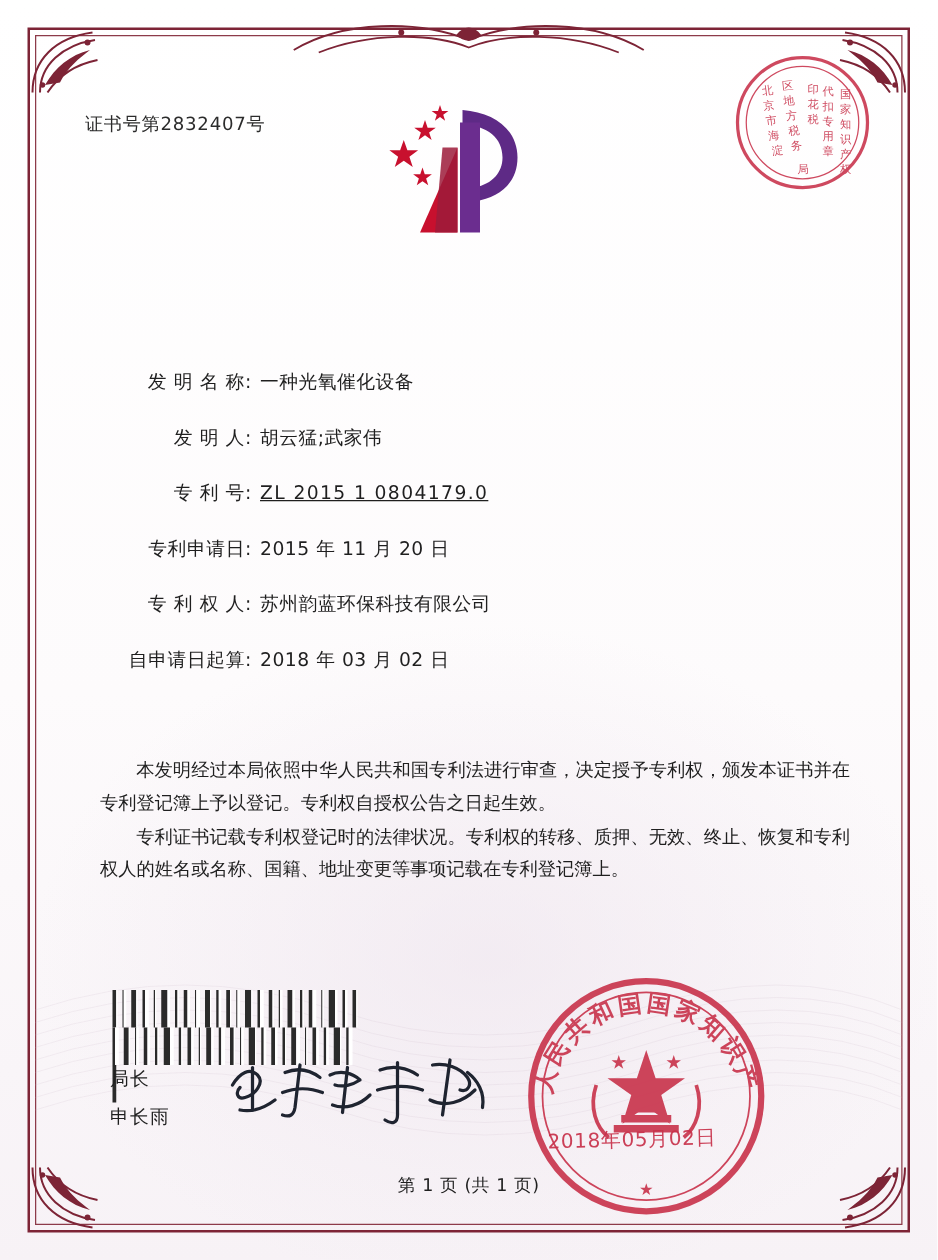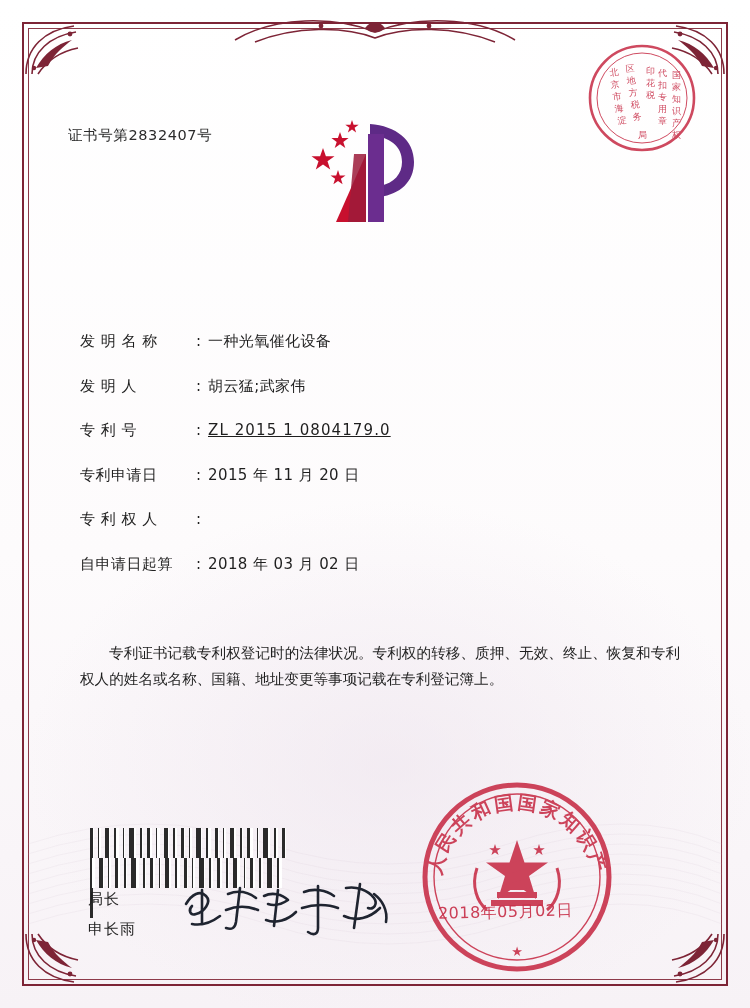--- a/index.html
+++ b/index.html
@@ -59,21 +59,21 @@
     transform: translateX(-50%);
     top: 14px;
     width: 300px;
     height: 34px;
   }
 
   
   .content {
     position: absolute;
     left: 28px; top: 28px;
-    width: 694px; height: 912px; margin-top: 36px;
+    width: 694px; height: 912px;
   }
 
   .cert-no {
     position: absolute;
     left: 40px;
     top: 62px;
     font-size: 14.5px;
     color: #2b2b2b;
     letter-spacing: 0.6px;
     font-family: "DejaVu Sans", sans-serif;
@@ -113,20 +113,21 @@
     align-items: baseline;
     margin-bottom: 25.5px;
     font-size: 15px;
     color: #1f1f1f;
     font-family: "DejaVu Sans", sans-serif;
   }
   .field .lbl {
     width: 116px;
     flex: none;
     letter-spacing: 0.5px;
+    text-align: right;
   }
   .field .sep {
     width: 12px;
     flex: none;
   }
   .field .val {
     letter-spacing: 0.4px;
   }
   .field .val.spaced { letter-spacing: 1.1px; text-decoration: underline; }
 
@@ -334,29 +335,31 @@
         <span class="val spaced">ZL 2015 1 0804179.0</span>
       </div>
       <div class="field">
         <span class="lbl">专利申请日</span>
         <span class="sep">:</span>
         <span class="val">2015 年 11 月 20 日</span>
       </div>
       <div class="field">
         <span class="lbl">专 利 权 人</span>
         <span class="sep">:</span>
+        <span class="val">苏州韵蓝环保科技有限公司</span>
       </div>
       <div class="field">
         <span class="lbl">自申请日起算</span>
         <span class="sep">:</span>
         <span class="val">2018 年 03 月 02 日</span>
       </div>
     </div>
 
     <div class="body-text">
+      <p>本发明经过本局依照中华人民共和国专利法进行审查，决定授予专利权，颁发本证书并在专利登记簿上予以登记。专利权自授权公告之日起生效。</p>
       <p>专利证书记载专利权登记时的法律状况。专利权的转移、质押、无效、终止、恢复和专利权人的姓名或名称、国籍、地址变更等事项记载在专利登记簿上。</p>
     </div>
 
     <div class="watermark">
       <svg width="694" height="352" viewBox="0 0 694 352">
         <g stroke="#c9b6c6" stroke-width="0.5" fill="none" opacity="0.55">
           <path d="M0 180 Q120 140 240 180 T480 180 T694 180"></path>
           <path d="M0 190 Q120 150 240 190 T480 190 T694 190"></path>
           <path d="M0 200 Q120 160 240 200 T480 200 T694 200"></path>
           <path d="M0 210 Q120 170 240 210 T480 210 T694 210"></path>
@@ -441,20 +444,21 @@
           <path d="M140 10 L140 52 C140 58 136 60 130 56"></path>
           <path d="M124 32 C136 28 150 28 160 32"></path>
           <path d="M168 12 C178 10 190 14 196 22 C200 28 196 34 190 32"></path>
           <path d="M182 8 L176 52"></path>
           <path d="M166 40 C178 46 192 42 202 32"></path>
           <path d="M196 18 C204 24 210 34 208 46"></path>
         </g>
       </svg>
     </div>
 
+    <div class="page-footer">第 1 页 (共 1 页)</div>
   </div>
 
   <div class="seal-top">
     <svg width="112" height="112" viewBox="0 0 112 112">
       <g opacity="0.88">
         <circle cx="56" cy="56" r="52" fill="none" stroke="#c8314a" stroke-width="2.6"></circle>
         <circle cx="56" cy="56" r="45" fill="none" stroke="#c8314a" stroke-width="1"></circle>
         <g fill="#c8314a" font-family="DejaVu Sans, sans-serif" font-size="9">
           <text x="24" y="34" transform="rotate(-8 24 34)">北</text>
           <text x="25" y="46" transform="rotate(-8 25 46)">京</text>

